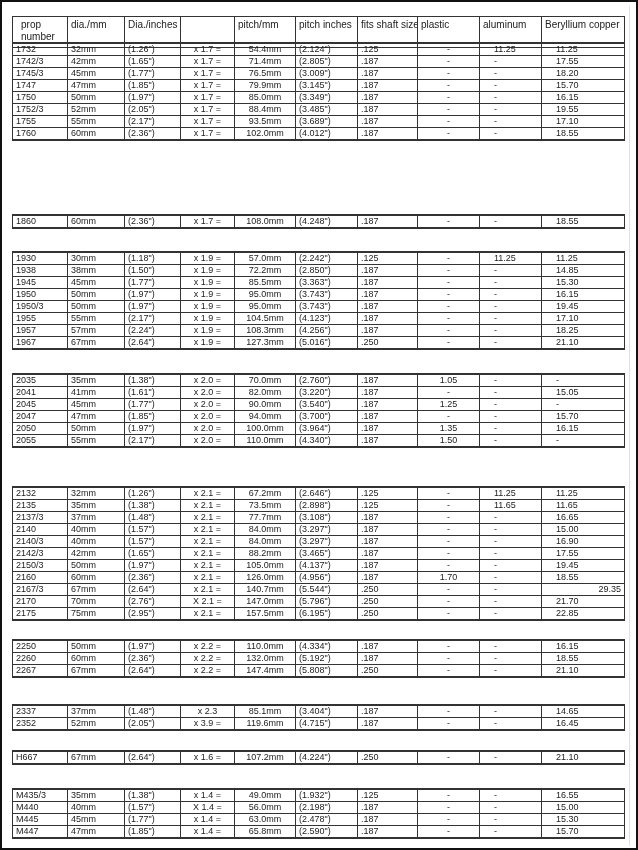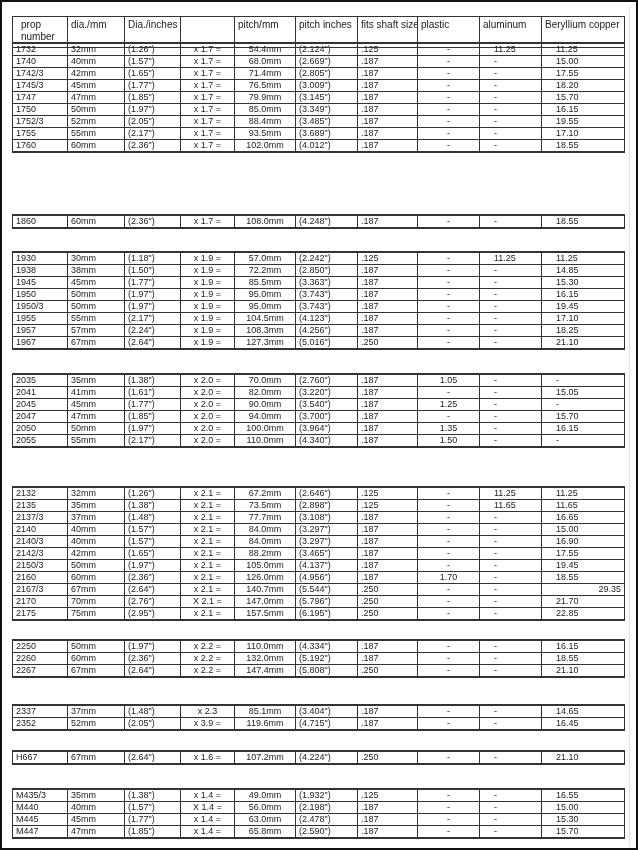--- a/index.html
+++ b/index.html
@@ -70,32 +70,20 @@
             <td>(1.26")</td>
             <td class="ctr">x 1.7 =</td>
             <td class="pitch">54.4mm</td>
             <td>(2.124")</td>
             <td>.125</td>
             <td class="ctr">-</td>
             <td class="ctr" style="padding-left: 14px; text-align: left;">11.25</td>
             <td style="padding-left: 14px;">11.25</td>
           </tr>
           <tr>
-            <td>1740</td>
-            <td>40mm</td>
-            <td>(1.57")</td>
-            <td class="ctr">x 1.7 =</td>
-            <td class="pitch">68.0mm</td>
-            <td>(2.669")</td>
-            <td>.187</td>
-            <td class="ctr">-</td>
-            <td class="ctr" style="padding-left: 14px; text-align: left;">-</td>
-            <td style="padding-left: 14px;">15.00</td>
-          </tr>
-          <tr>
             <td>1742/3</td>
             <td>42mm</td>
             <td>(1.65")</td>
             <td class="ctr">x 1.7 =</td>
             <td class="pitch">71.4mm</td>
             <td>(2.805")</td>
             <td>.187</td>
             <td class="ctr">-</td>
             <td class="ctr" style="padding-left: 14px; text-align: left;">-</td>
             <td style="padding-left: 14px;">17.55</td>

